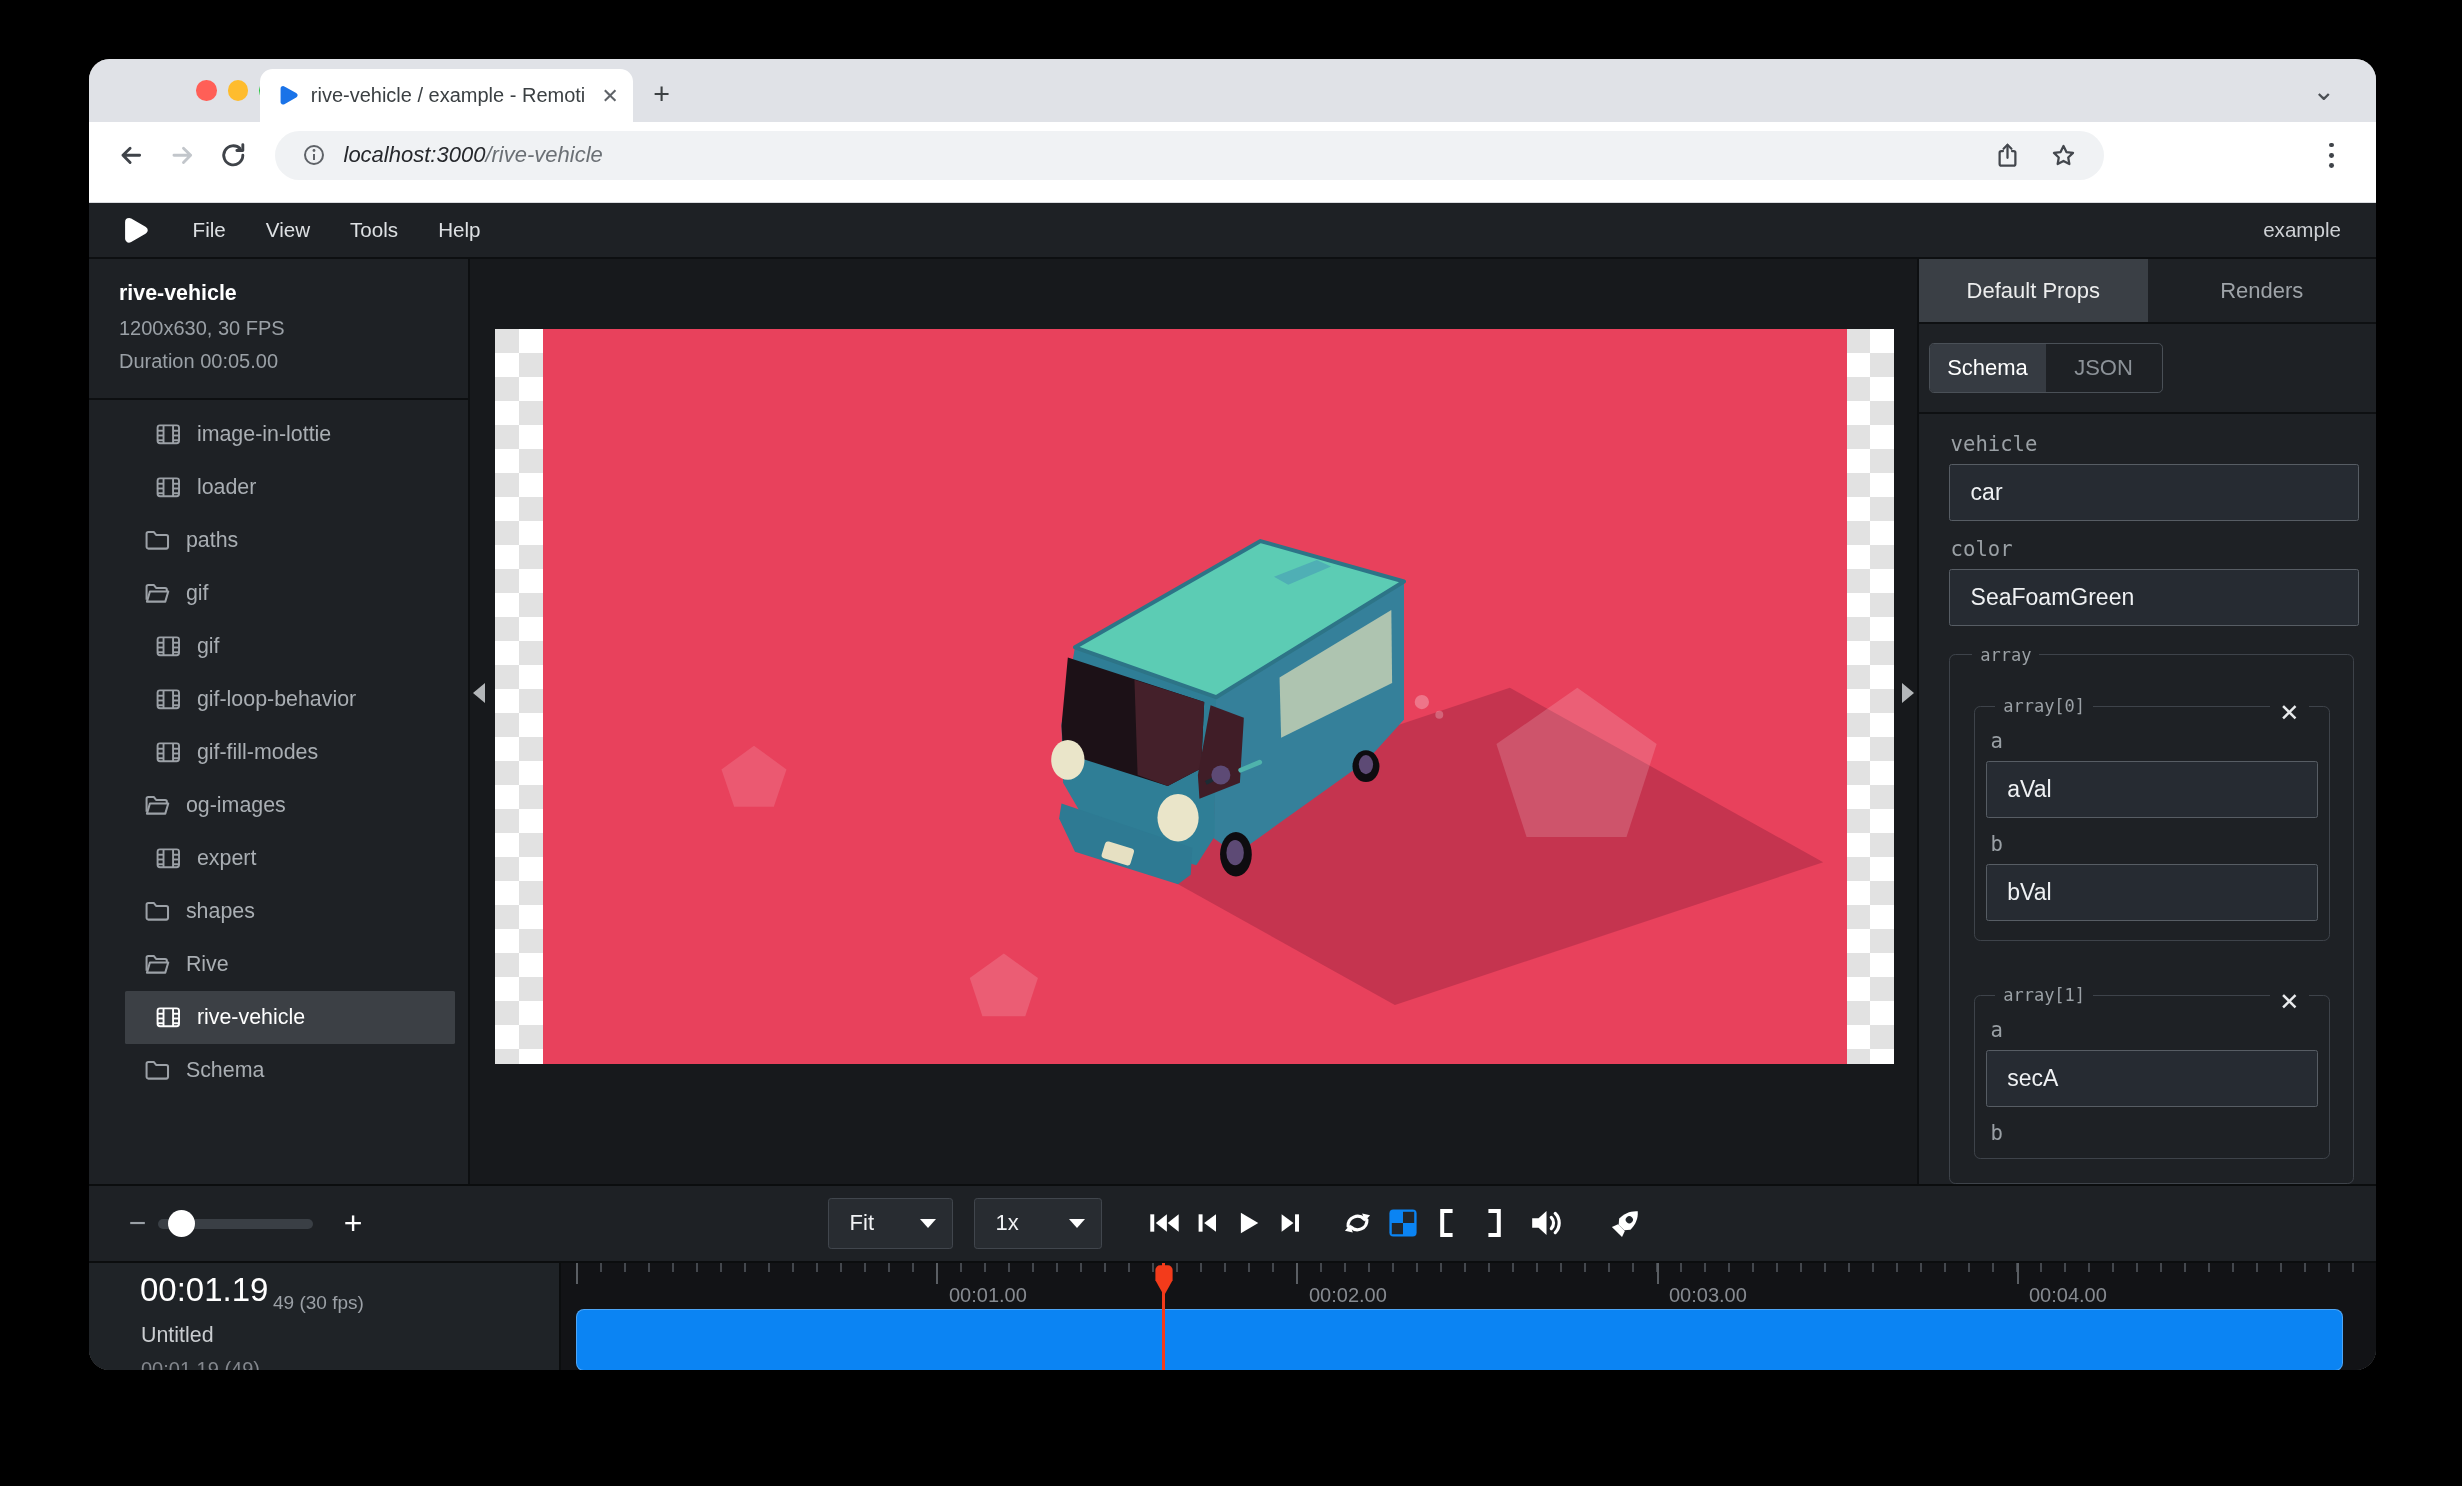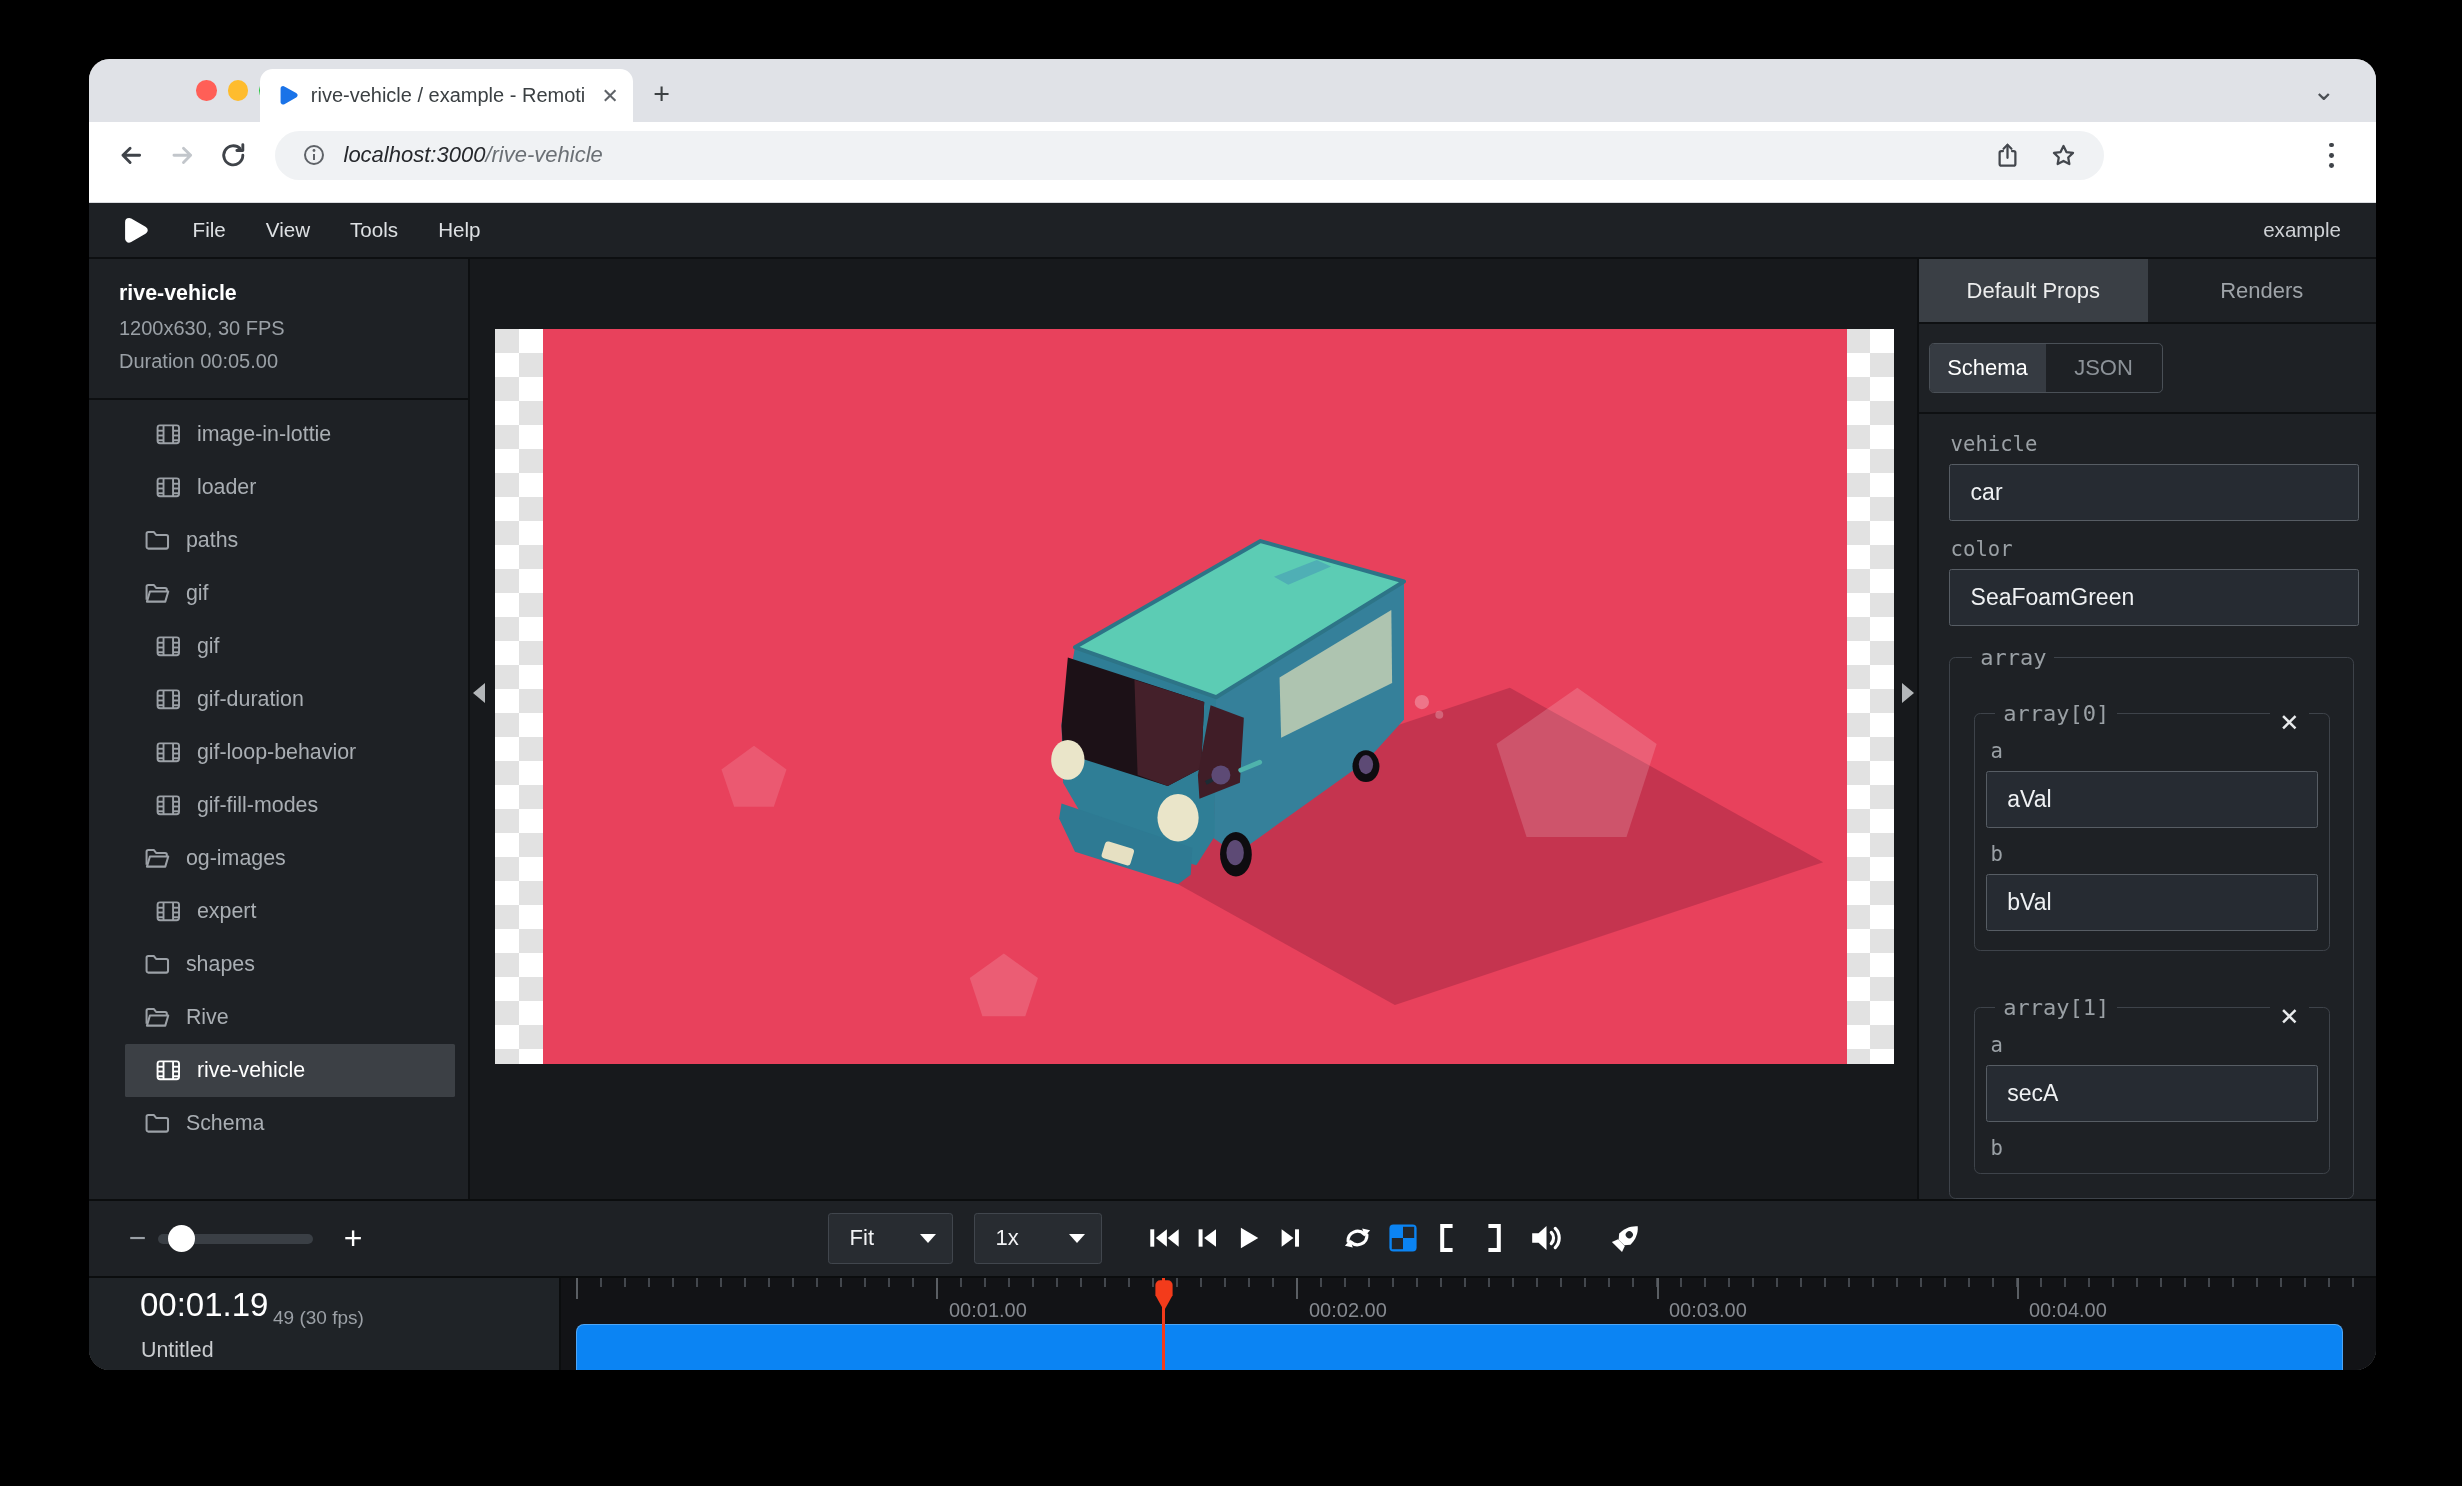--- a/index.html
+++ b/index.html
@@ -74,21 +74,21 @@
   .ptab.active { background:#3a3f45; color:#eceded; }
   .modebar { height:90px; flex:none; display:flex; align-items:center; padding-left:9.5px; border-bottom:2.4px solid #0e1012; }
   .segmented { display:flex; border:1.6px solid #4a5057; border-radius:4.8px; overflow:hidden; }
   .seg { width:116px; height:48px; display:flex; align-items:center; justify-content:center; font-size:22px; color:#8c9298; }
   .seg.active { background:#363b42; color:#fff; }
   .form { flex:1; padding:17.5px 17.5px 0 30px; overflow:hidden; font-family:"DejaVu Sans Mono", monospace; }
   .flabel { font-size:20.6px; color:#9aa0a5; margin:0 0 8px 1.6px; }
   .tinput { display:block; width:100%; height:57px; background:#262b32; border:1.6px solid #575d64; border-radius:2.4px;
             color:#eff1f3; font-size:23px; font-family:"Liberation Sans", sans-serif; padding:0 20.6px; margin-bottom:16px; }
   fieldset.fs { border:1.6px solid #3e434a; border-radius:6.3px; position:relative; }
-  fieldset.fs > legend { font-size:22px; color:#9aa0a5; padding:0 8px; margin-left:9.5px; }
+  fieldset.fs > legend { font-size:17px; color:#9aa0a5; padding:0 8px; margin-left:9.5px; }
   .fs-outer { margin:19px 4.8px 0 0; padding:11px 16px 24px 12.7px; }
   .fs-inner { margin:20.6px 6.3px 0 11px; padding:12.7px 11px 4.8px 11px; }
   .fs-inner + .fs-inner { margin-top:44px; }
   .fs-inner .flabel { margin-left:4.8px; }
   .fs-inner .tinput { margin-bottom:14.3px; }
   .fs-close { position:absolute; top:-17.5px; right:20.6px; background:#1e2125; padding:0 9.5px; color:#e9ebed;
               font-size:24px; font-family:"Liberation Sans", sans-serif; line-height:1.2; }
 
   
   .toolbar { height:77px; flex:none; position:relative; background:#1e2125; border-top:2.4px solid #0b0d0e; }
@@ -255,34 +255,20 @@
                 <line x1="8" y1="4.5" x2="8" y2="19.5"></line>
                 <line x1="16" y1="4.5" x2="16" y2="19.5"></line>
                 <line x1="3" y1="9" x2="8" y2="9"></line>
                 <line x1="3" y1="13" x2="8" y2="13"></line>
                 <line x1="3" y1="17" x2="8" y2="17"></line>
                 <line x1="16" y1="9" x2="21" y2="9"></line>
                 <line x1="16" y1="13" x2="21" y2="13"></line>
                 <line x1="16" y1="17" x2="21" y2="17"></line>
               </svg>
             <span>gif</span>
-          </div>
-          <div class="side-item comp">
-            <svg viewBox="0 0 24 24" fill="none" stroke="currentColor" stroke-width="1.6">
-                <rect x="3" y="4.5" width="18" height="15" rx="2"></rect>
-                <line x1="8" y1="4.5" x2="8" y2="19.5"></line>
-                <line x1="16" y1="4.5" x2="16" y2="19.5"></line>
-                <line x1="3" y1="9" x2="8" y2="9"></line>
-                <line x1="3" y1="13" x2="8" y2="13"></line>
-                <line x1="3" y1="17" x2="8" y2="17"></line>
-                <line x1="16" y1="9" x2="21" y2="9"></line>
-                <line x1="16" y1="13" x2="21" y2="13"></line>
-                <line x1="16" y1="17" x2="21" y2="17"></line>
-              </svg>
-            <span>gif-duration</span>
           </div>
           <div class="side-item comp">
             <svg viewBox="0 0 24 24" fill="none" stroke="currentColor" stroke-width="1.6">
                 <rect x="3" y="4.5" width="18" height="15" rx="2"></rect>
                 <line x1="8" y1="4.5" x2="8" y2="19.5"></line>
                 <line x1="16" y1="4.5" x2="16" y2="19.5"></line>
                 <line x1="3" y1="9" x2="8" y2="9"></line>
                 <line x1="3" y1="13" x2="8" y2="13"></line>
                 <line x1="3" y1="17" x2="8" y2="17"></line>
                 <line x1="16" y1="9" x2="21" y2="9"></line>

